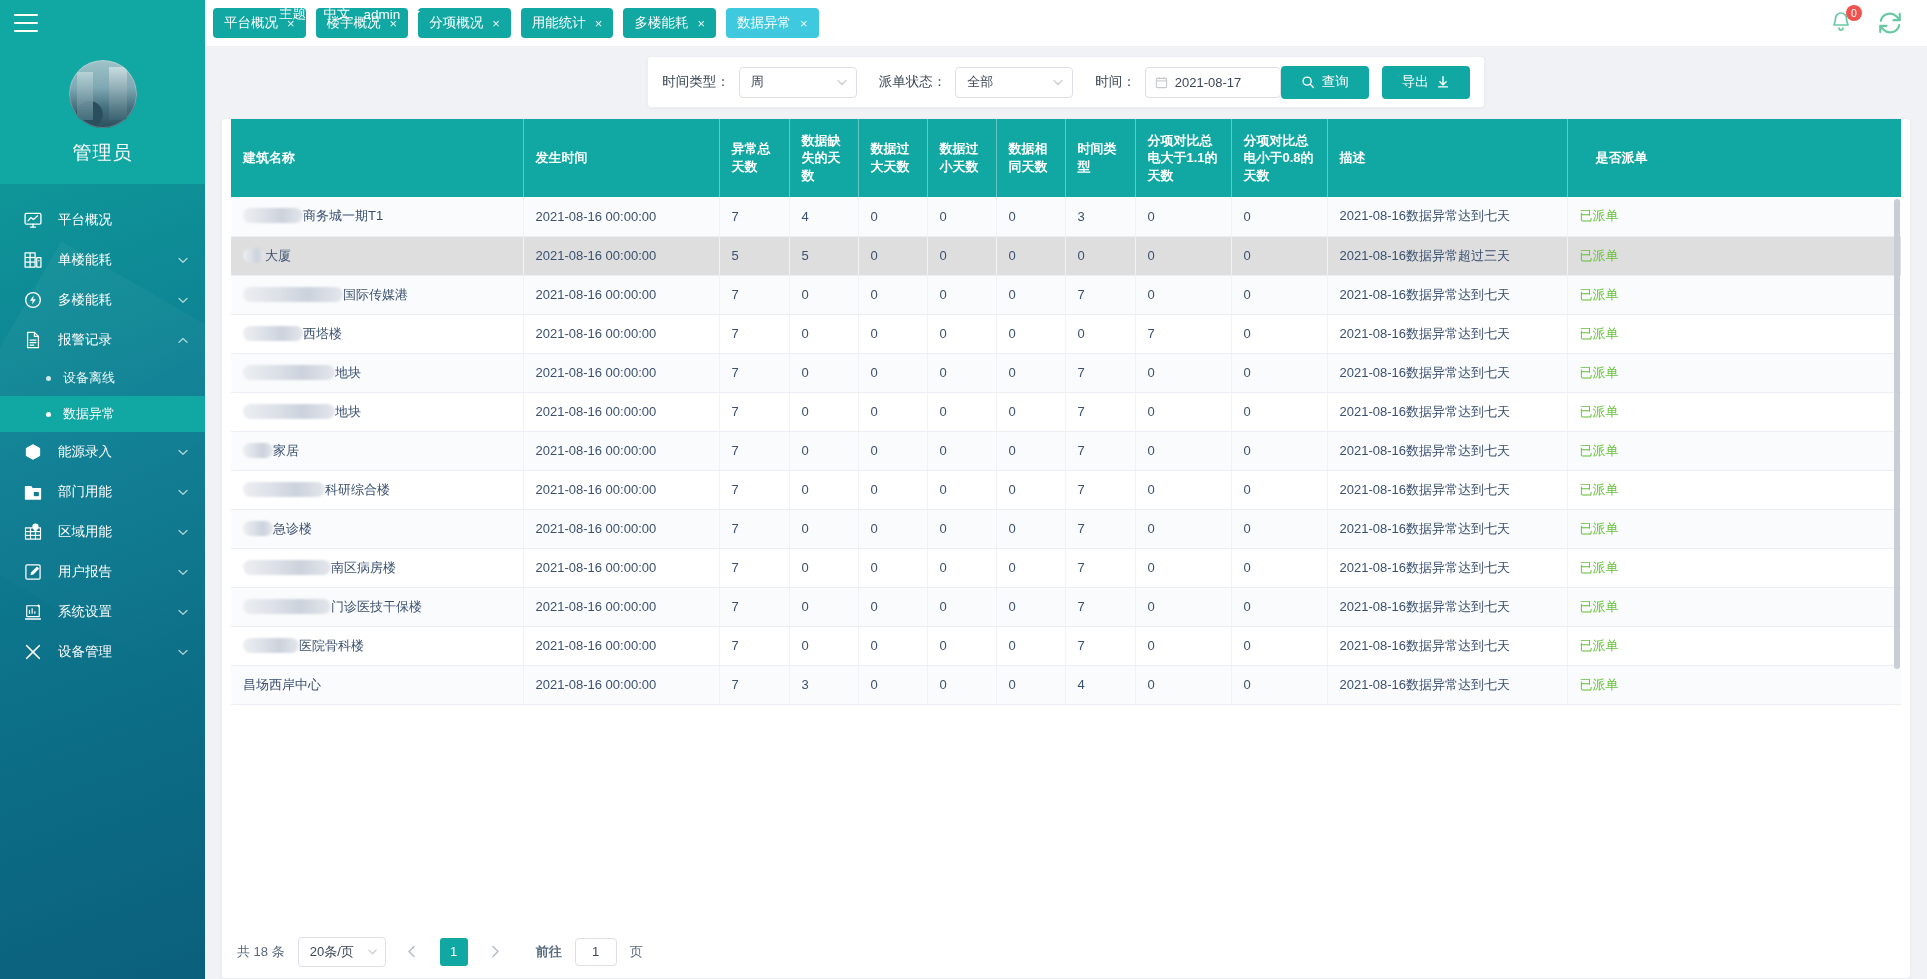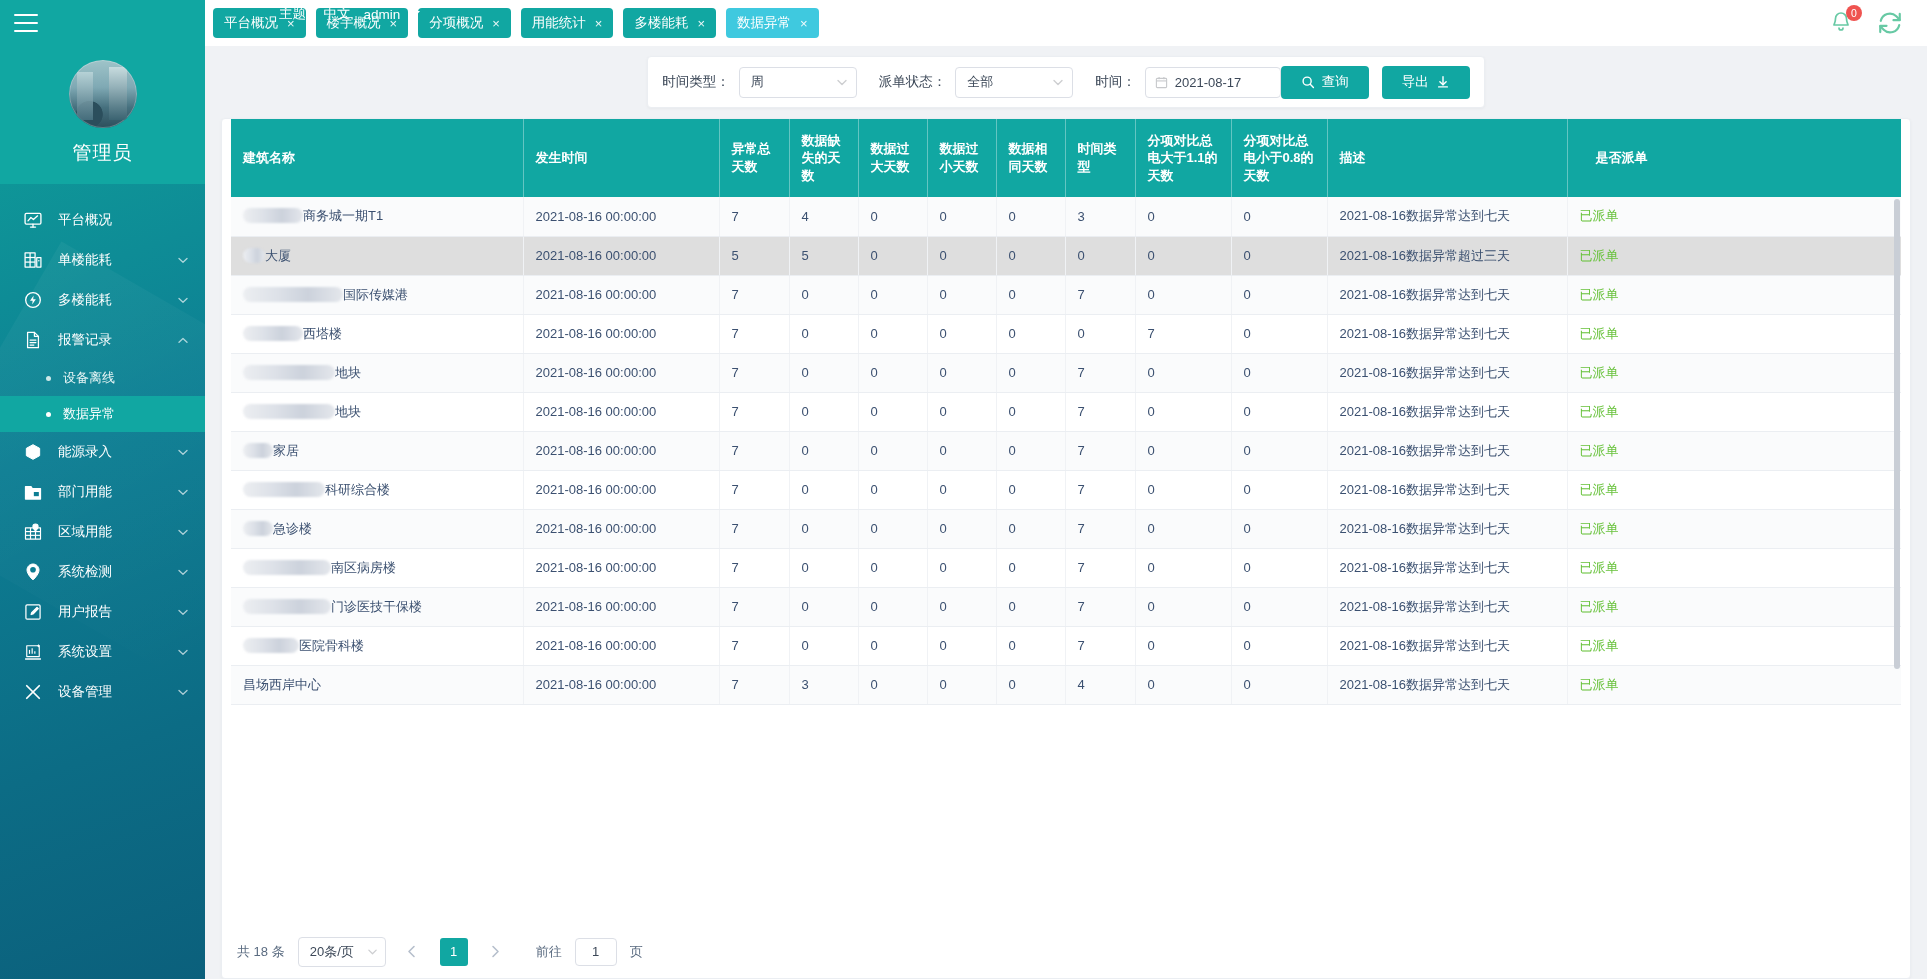--- a/index.html
+++ b/index.html
@@ -403,21 +403,21 @@
   }
   .pg-num {
     min-width: 28px; height: 28px;
     border-radius: 3px;
     background: #11a7a2;
     color: #fff;
     display: flex; align-items: center; justify-content: center;
     font-size: 13px; cursor: pointer;
     margin: 0 2px;
   }
-  .pg-jump-label { margin-left: 14px; }
+  .pg-jump-label { margin-left: 14px; font-weight: bold; }
   .pg-jump-input {
     width: 42px; height: 28px;
     border: 1px solid #dcdfe6;
     border-radius: 4px;
     text-align: center;
     font-size: 13px;
     color: #3c4858;
     font-family: inherit;
     background: #fff;
   }
@@ -541,35 +541,20 @@
             <svg viewBox="0 0 24 24" fill="none" stroke="#fff" stroke-width="1.4" stroke-linejoin="round">
               <rect x="3" y="7" width="18" height="13.5"></rect>
               <line x1="3" y1="11.5" x2="21" y2="11.5"></line>
               <line x1="3" y1="16" x2="21" y2="16"></line>
               <line x1="9" y1="7" x2="9" y2="20.5"></line>
               <line x1="15" y1="7" x2="15" y2="20.5"></line>
               <path d="M15 2.4a3.1 3.1 0 0 1 3.1 3.1c0 2.3-3.1 5-3.1 5s-3.1-2.7-3.1-5A3.1 3.1 0 0 1 15 2.4z" fill="#fff" stroke="#fff"></path>
             </svg>
           </span>
           <span class="sb-label">区域用能</span>
-          <span class="sb-arrow">
-            <svg viewBox="0 0 12 12" fill="none" stroke="#ffffff" stroke-width="1.3" stroke-linecap="round" stroke-linejoin="round">
-              <polyline points="2,4.5 6,8.3 10,4.5"></polyline>
-            </svg>
-          </span>
-        </div>
-        <div class="sb-item">
-          <span class="sb-ico">
-            <svg viewBox="0 0 24 24" fill="#fff" stroke="#fff" stroke-width="1.2" stroke-linejoin="round">
-              <path d="M12 2.4c-4 0-7.2 3.2-7.2 7.2 0 5.4 7.2 12 7.2 12s7.2-6.6 7.2-12c0-4-3.2-7.2-7.2-7.2z"></path>
-              <circle cx="12" cy="9.3" r="3.4" fill="#0d7e93" stroke="none"></circle>
-              <path d="M10.2 9.6h3.4M10.2 11.1h2.2" stroke="#0d7e93" stroke-width="0.9"></path>
-            </svg>
-          </span>
-          <span class="sb-label">系统检测</span>
           <span class="sb-arrow">
             <svg viewBox="0 0 12 12" fill="none" stroke="#ffffff" stroke-width="1.3" stroke-linecap="round" stroke-linejoin="round">
               <polyline points="2,4.5 6,8.3 10,4.5"></polyline>
             </svg>
           </span>
         </div>
         <div class="sb-item">
           <span class="sb-ico">
             <svg viewBox="0 0 24 24" fill="none" stroke="#fff" stroke-width="1.5" stroke-linecap="round" stroke-linejoin="round">
               <rect x="3.5" y="3.5" width="17" height="17" rx="1.4"></rect>

